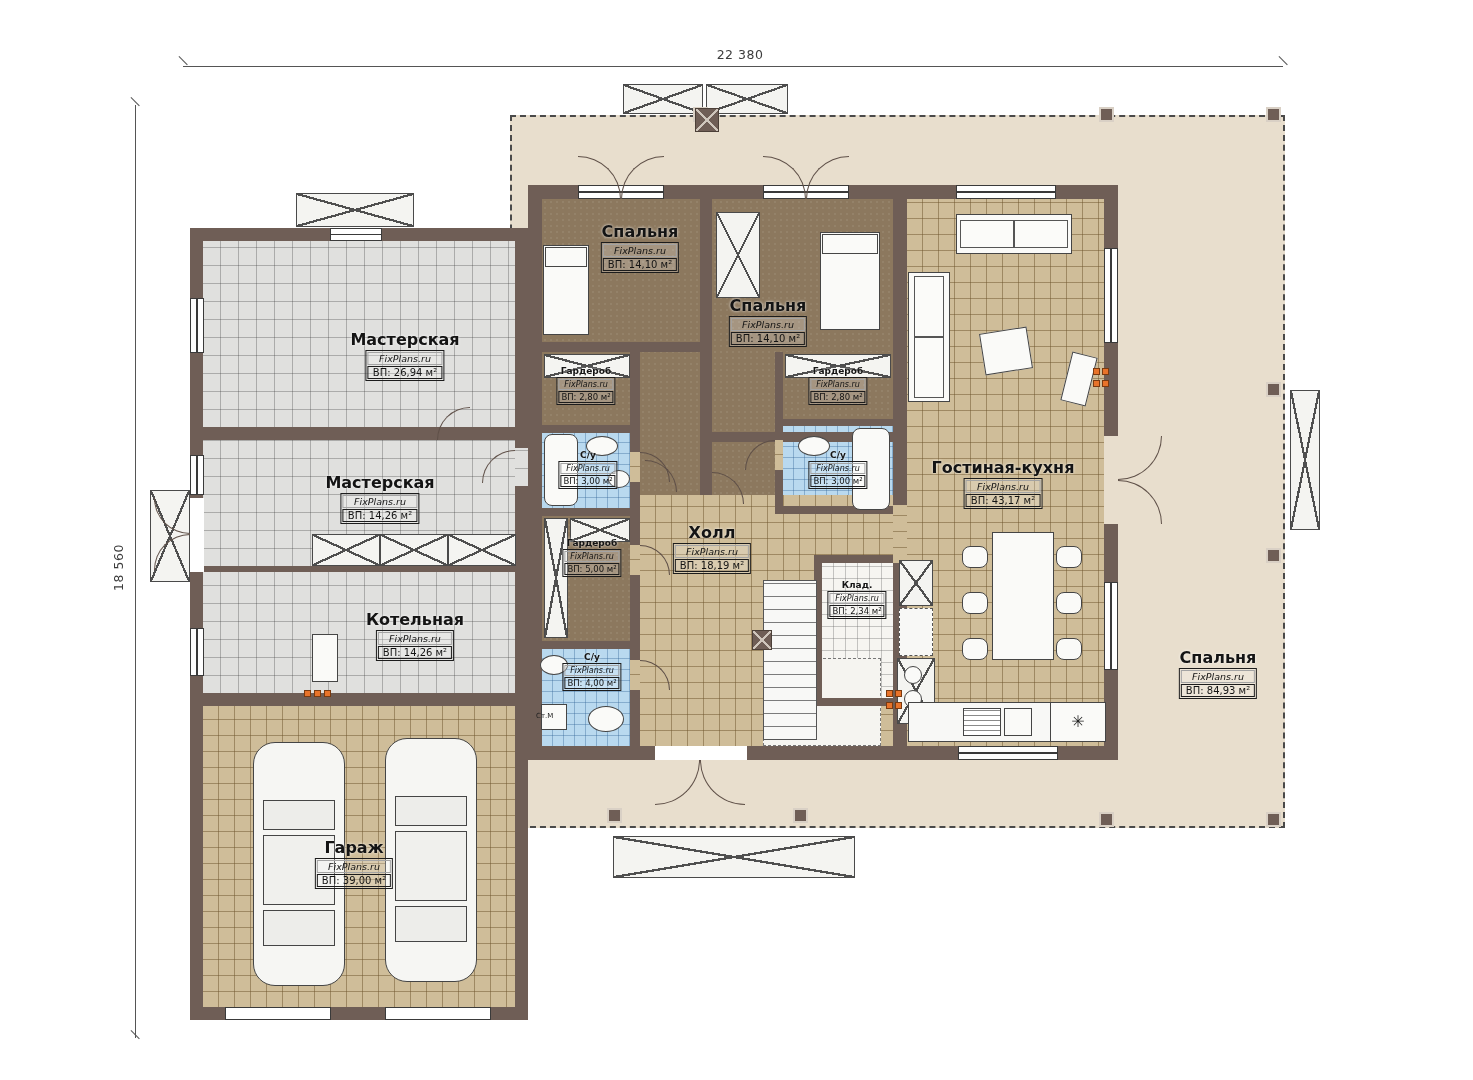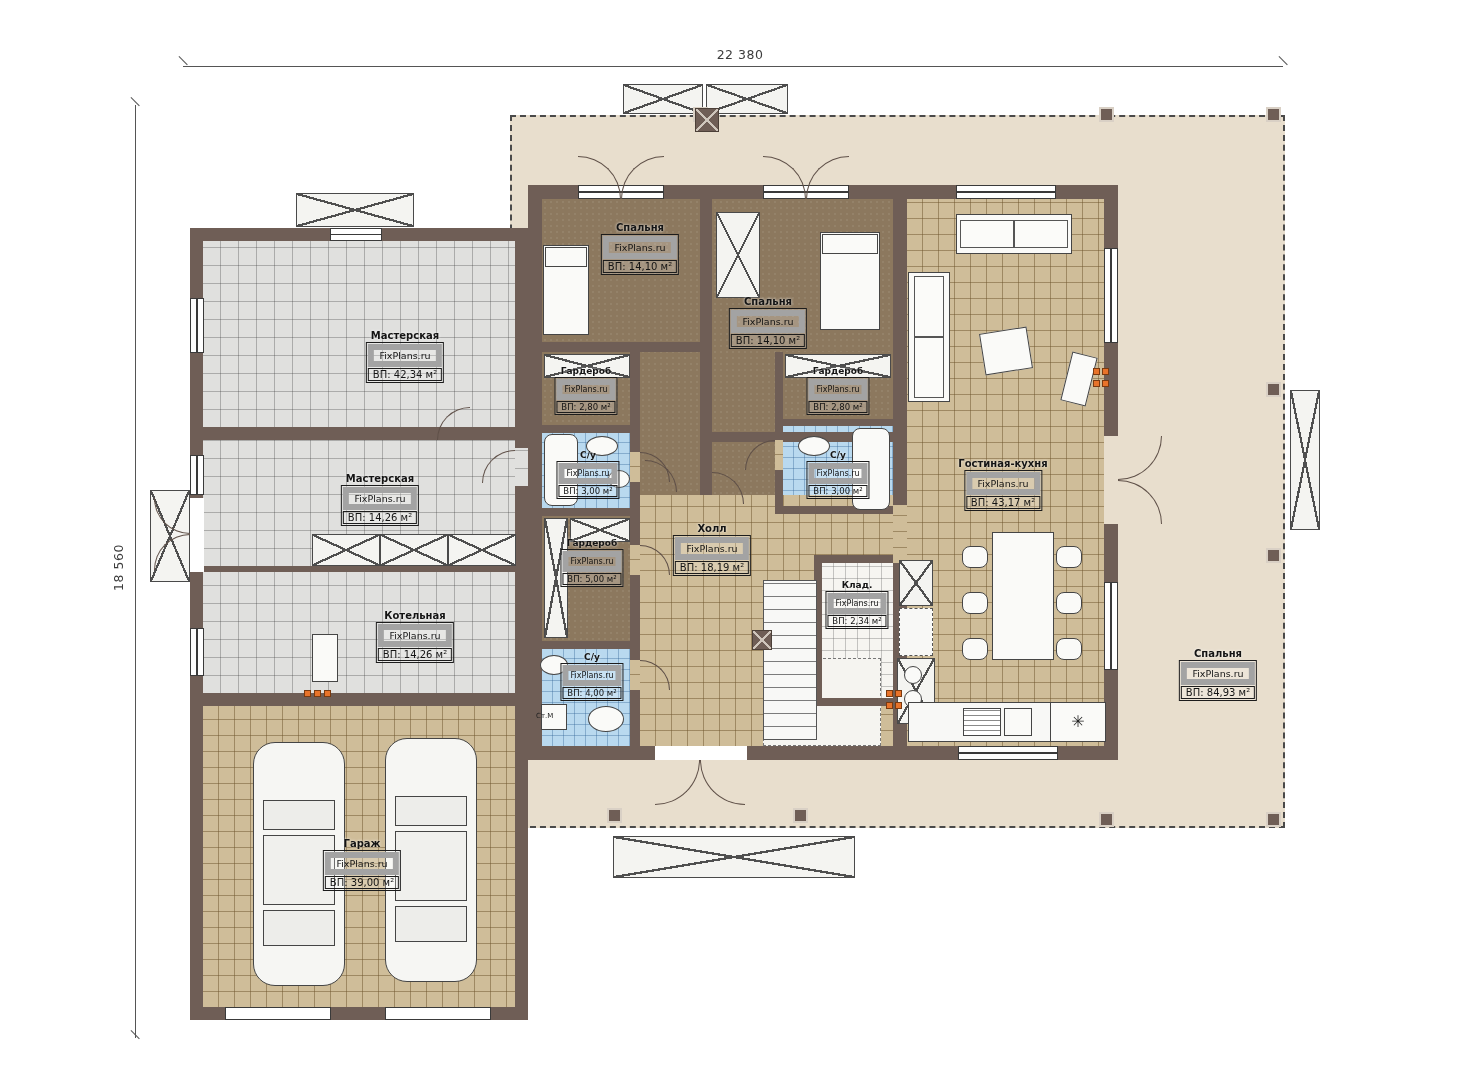--- a/index.html
+++ b/index.html
@@ -39,23 +39,23 @@
   .oval{border-radius:50%;}
   .rnd{border-radius:8px;}
   .odot{position:absolute;width:7px;height:7px;background:#E8732A;border:1px solid #7a3a10;z-index:17;}
   .col{position:absolute;width:15px;height:15px;background:#6F5E56;border:2px solid #D9D0C5;z-index:8;}
   .chimney{position:absolute;background:#6F5E56;z-index:13;border:1px solid #4c4038;background-image:
     linear-gradient(to top right,transparent calc(50% - 1px),#cfc6bc calc(50% - 1px),#cfc6bc calc(50% + 1px),transparent calc(50% + 1px)),
     linear-gradient(to bottom right,transparent calc(50% - 1px),#cfc6bc calc(50% - 1px),#cfc6bc calc(50% + 1px),transparent calc(50% + 1px));}
   .stairs{position:absolute;z-index:11;border:1.2px solid #555;background:repeating-linear-gradient(0deg,#F8F8F6 0 12px,#7b7b7b 12px 13px);}
   .landing{position:absolute;z-index:10;border:1.2px dashed #777;background:#F5F4F0;}
   .room-label{position:absolute;transform:translateX(-50%);text-align:center;z-index:30;color:#141414;}
-  .rname{font-size:10px;font-weight:bold;white-space:nowrap;text-shadow:0 0 3px rgba(255,255,255,.9);margin-bottom:1px;}
+  .rname{font-size:16px;font-weight:bold;white-space:nowrap;text-shadow:0 0 3px rgba(255,255,255,.9);margin-bottom:1px;}
   .lbox{display:inline-block;border:1.5px solid #1c1c1c;padding:1px;background:rgba(255,255,255,.22);}
-  .wm{border:6px solid #a3a3a3;padding:0 4px;font-size:9.5px;white-space:nowrap;}
+  .wm{border:1px solid #a3a3a3;padding:0 4px;font-size:9.5px;white-space:nowrap;font-style:italic;}
   .aarea{border:1px solid #1c1c1c;margin-top:1px;padding:0 4px;font-size:10px;white-space:nowrap;}
   .room-label.sm .rname{font-size:9px;}
   .room-label.sm .wm{font-size:8px;padding:0 2px;}
   .room-label.sm .aarea{font-size:8.5px;padding:0 2px;text-align:center;}
   .dimline{position:absolute;background:#555;z-index:5;}
   .tick{position:absolute;width:12px;height:1.4px;background:#555;transform:rotate(45deg);z-index:5;}
   .dimtext{position:absolute;font-size:12.5px;color:#3d3d3d;letter-spacing:.5px;z-index:5;}
   .dashcab{position:absolute;background:#F8F8F6;border:1.2px dashed #555;z-index:15;}
   .stripes{position:absolute;border:1px solid #454545;background:repeating-linear-gradient(0deg,#fff 0 4px,#8a8a8a 4px 5px);z-index:16;}
   .split-v{position:absolute;background:#FBFBF9;border:1px solid #555;z-index:16;background-image:linear-gradient(90deg,transparent calc(50% - .8px),#555 calc(50% - .8px),#555 calc(50% + .8px),transparent calc(50% + .8px));}
@@ -256,38 +256,38 @@
   <div class="qc tl" style="left:745px;top:440px;width:30px;height:30px"></div>
   <div class="qc tr" style="left:645px;top:460px;width:32px;height:32px"></div>
   <div class="qc tr" style="left:712px;top:472px;width:32px;height:32px"></div>
   <div class="qc tl" style="left:437px;top:407px;width:33px;height:33px"></div>
   <div class="qc tl" style="left:482px;top:450px;width:33px;height:33px"></div>
 
   <div class="room-label" style="left:405px;top:330px">
     <div class="rname">Мастерская</div>
     <div class="lbox">
       <div class="wm">FixPlans.ru</div>
-      <div class="aarea">ВП: 42,34 м²</div>
+      <div class="aarea">ВП: 26,94 м²</div>
     </div>
   </div>
   <div class="room-label" style="left:380px;top:473px">
     <div class="rname">Мастерская</div>
     <div class="lbox">
       <div class="wm">FixPlans.ru</div>
       <div class="aarea">ВП: 14,26 м²</div>
     </div>
   </div>
   <div class="room-label" style="left:415px;top:610px">
     <div class="rname">Котельная</div>
     <div class="lbox">
       <div class="wm">FixPlans.ru</div>
       <div class="aarea">ВП: 14,26 м²</div>
     </div>
   </div>
-  <div class="room-label" style="left:362px;top:838px">
+  <div class="room-label" style="left:354px;top:838px">
     <div class="rname">Гараж</div>
     <div class="lbox">
       <div class="wm">FixPlans.ru</div>
       <div class="aarea">ВП: 39,00 м²</div>
     </div>
   </div>
   <div class="room-label" style="left:640px;top:222px">
     <div class="rname">Спальня</div>
     <div class="lbox">
       <div class="wm">FixPlans.ru</div>

